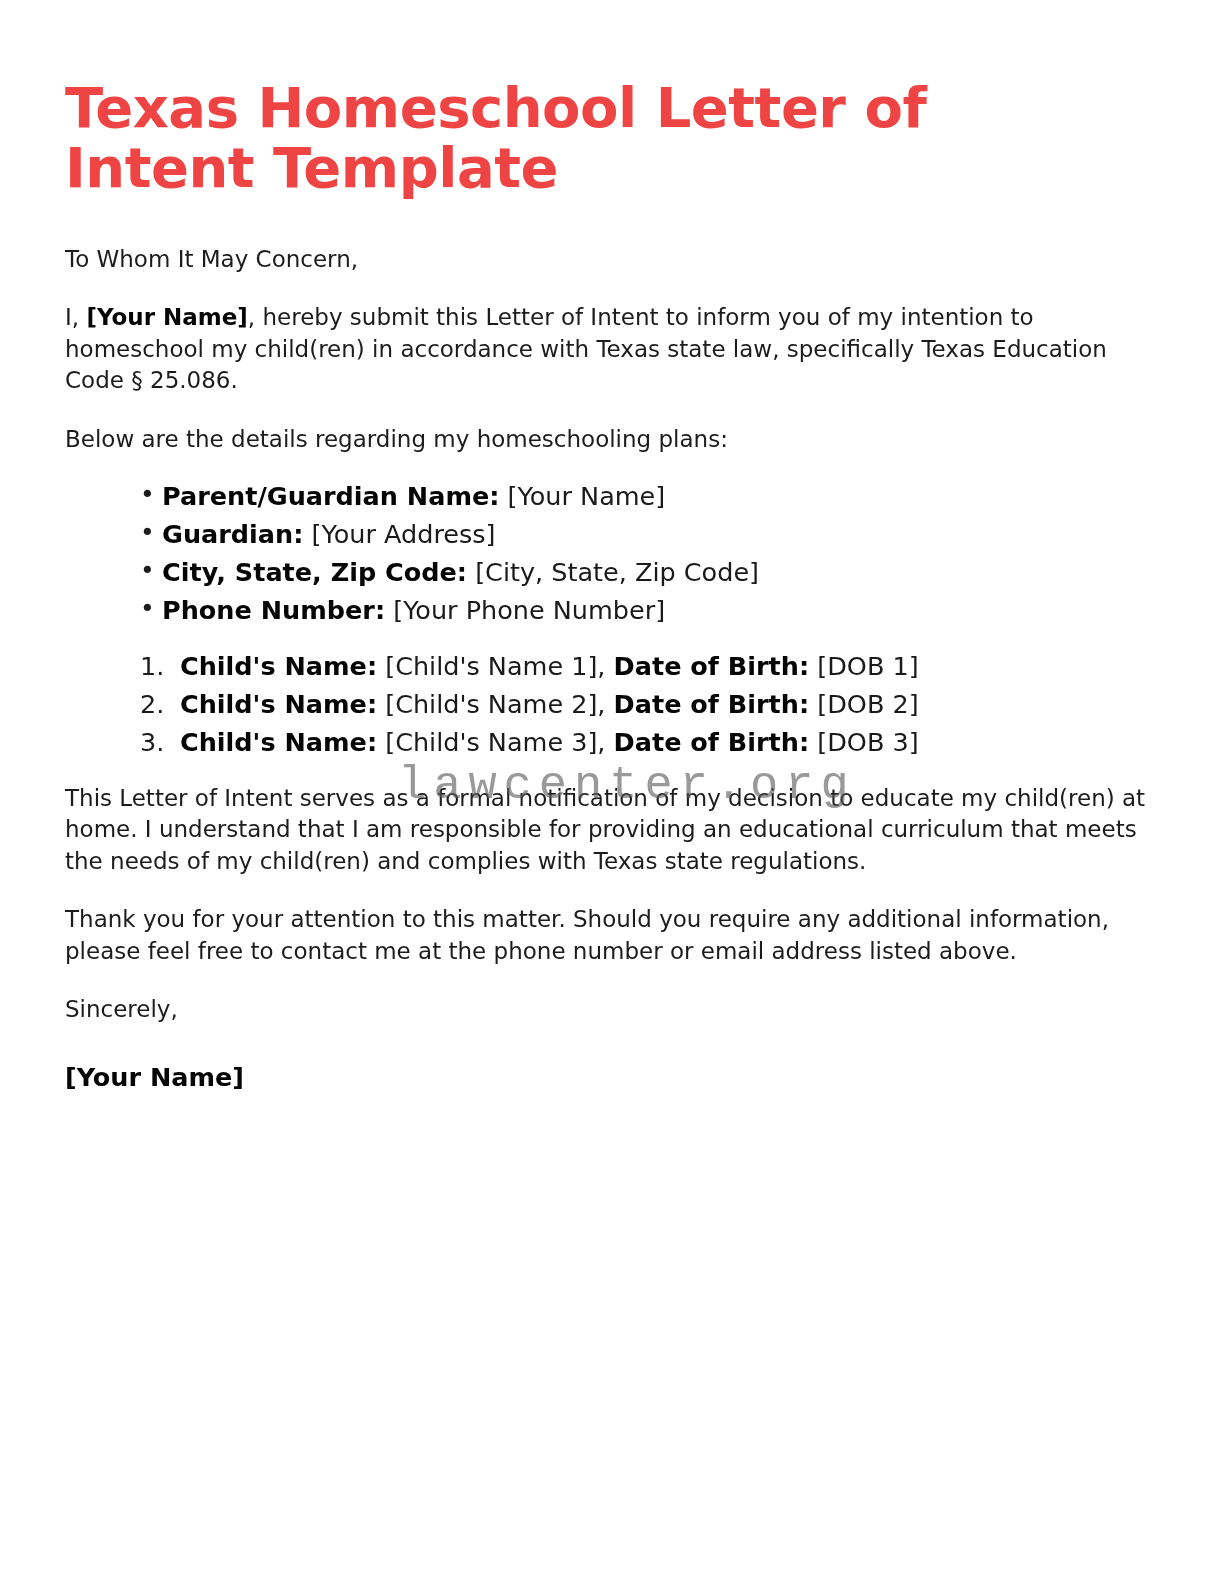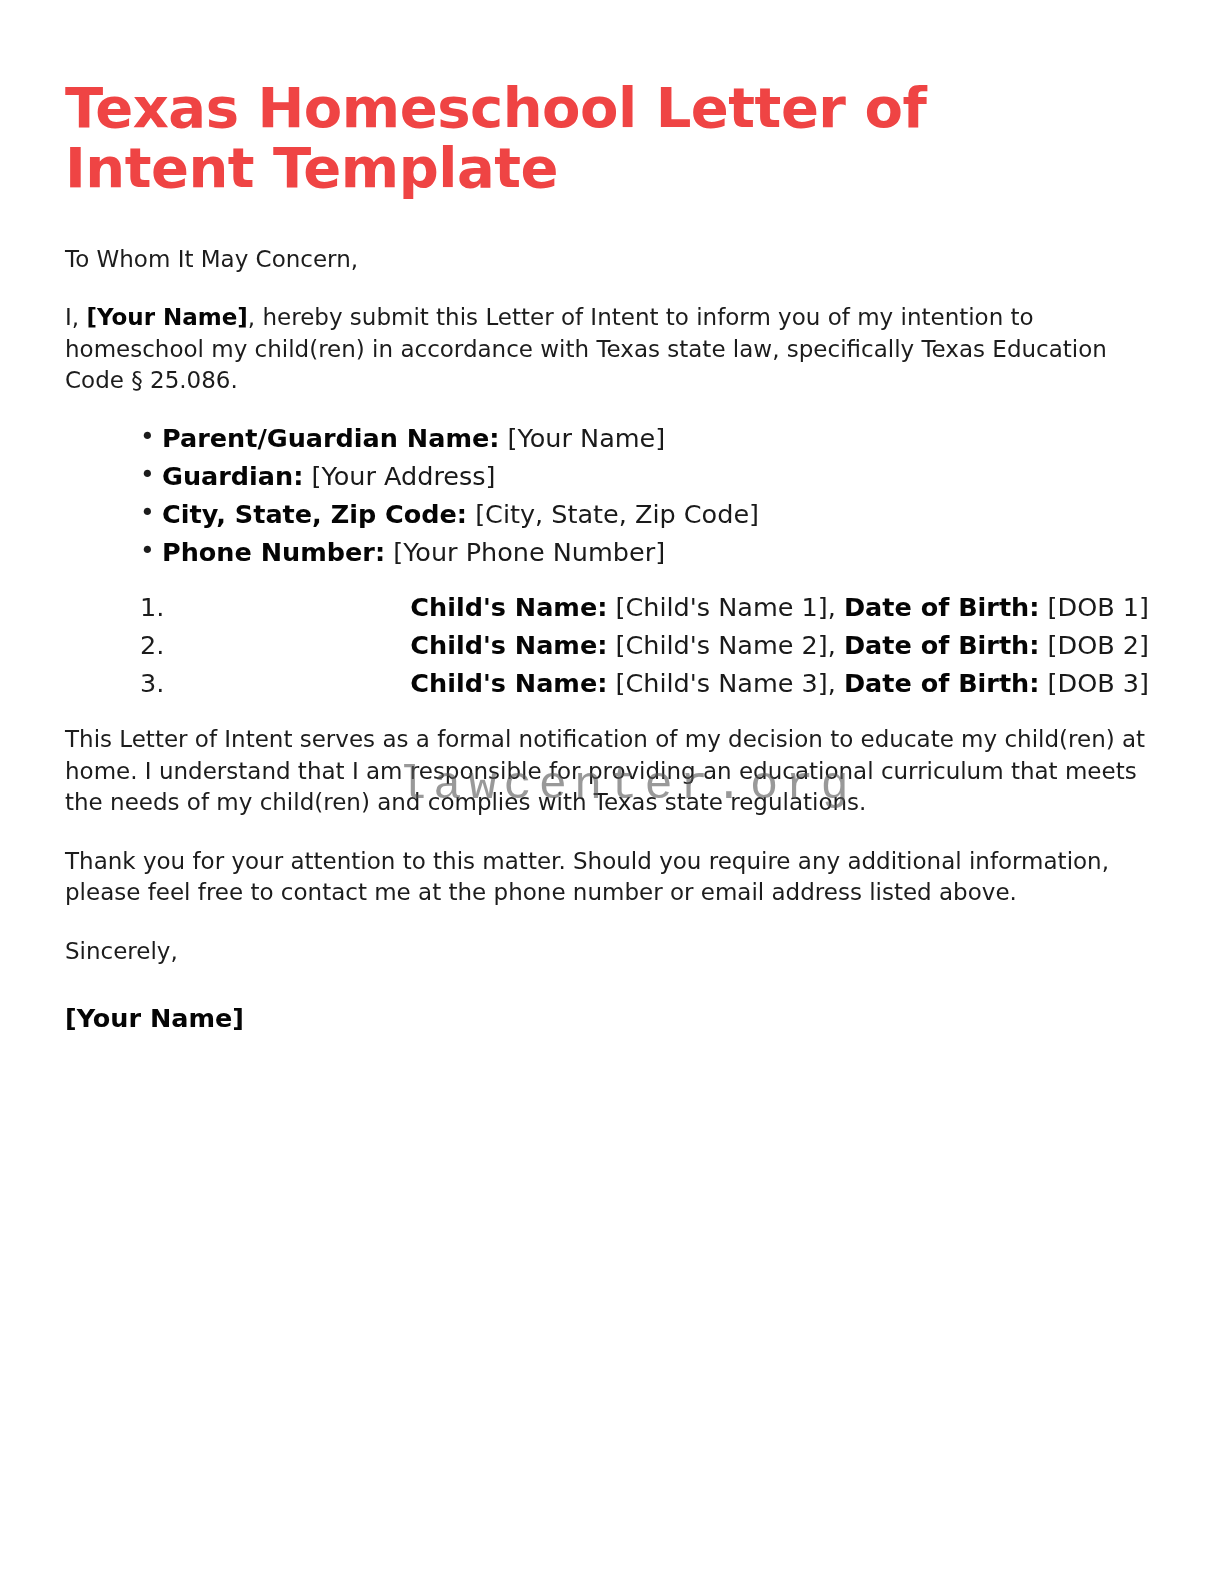--- a/index.html
+++ b/index.html
@@ -83,21 +83,20 @@
     counter-reset: childnum;
   }
 
   ol.children-list > li {
     font-size: 25.5px;
     line-height: 1.1;
     margin: 0 0 10px 0;
     position: relative;
     padding-left: 40px;
     counter-increment: childnum;
-    text-align: right;
   }
 
   ol.children-list > li::before {
     content: counter(childnum) ".";
     position: absolute;
     left: 0;
     top: 0;
     width: 32px;
     text-align: left;
     font-size: 25.5px;
@@ -133,20 +132,21 @@
 <body>
 
 <div class="page">
 
   <h1 class="doc-title">Texas Homeschool Letter of Intent Template</h1>
 
   <p class="para">To Whom It May Concern,</p>
 
   <p class="para"><span>I, </span><b>[Your Name]</b><span>, hereby submit this Letter of Intent to inform you of my intention to homeschool my child(ren) in accordance with Texas state law, specifically Texas Education Code § 25.086.</span></p>
 
+  <p class="para">Below are the details regarding my homeschooling plans:</p>
 
   <ul class="detail-list">
     <li class="list-item"><b>Parent/Guardian Name:</b> <span>[Your Name]</span></li>
     <li class="list-item"><b>Guardian:</b> <span>[Your Address]</span></li>
     <li class="list-item"><b>City, State, Zip Code:</b> <span>[City, State, Zip Code]</span></li>
     <li class="list-item"><b>Phone Number:</b> <span>[Your Phone Number]</span></li>
   </ul>
 
 
   <ol class="children-list">

